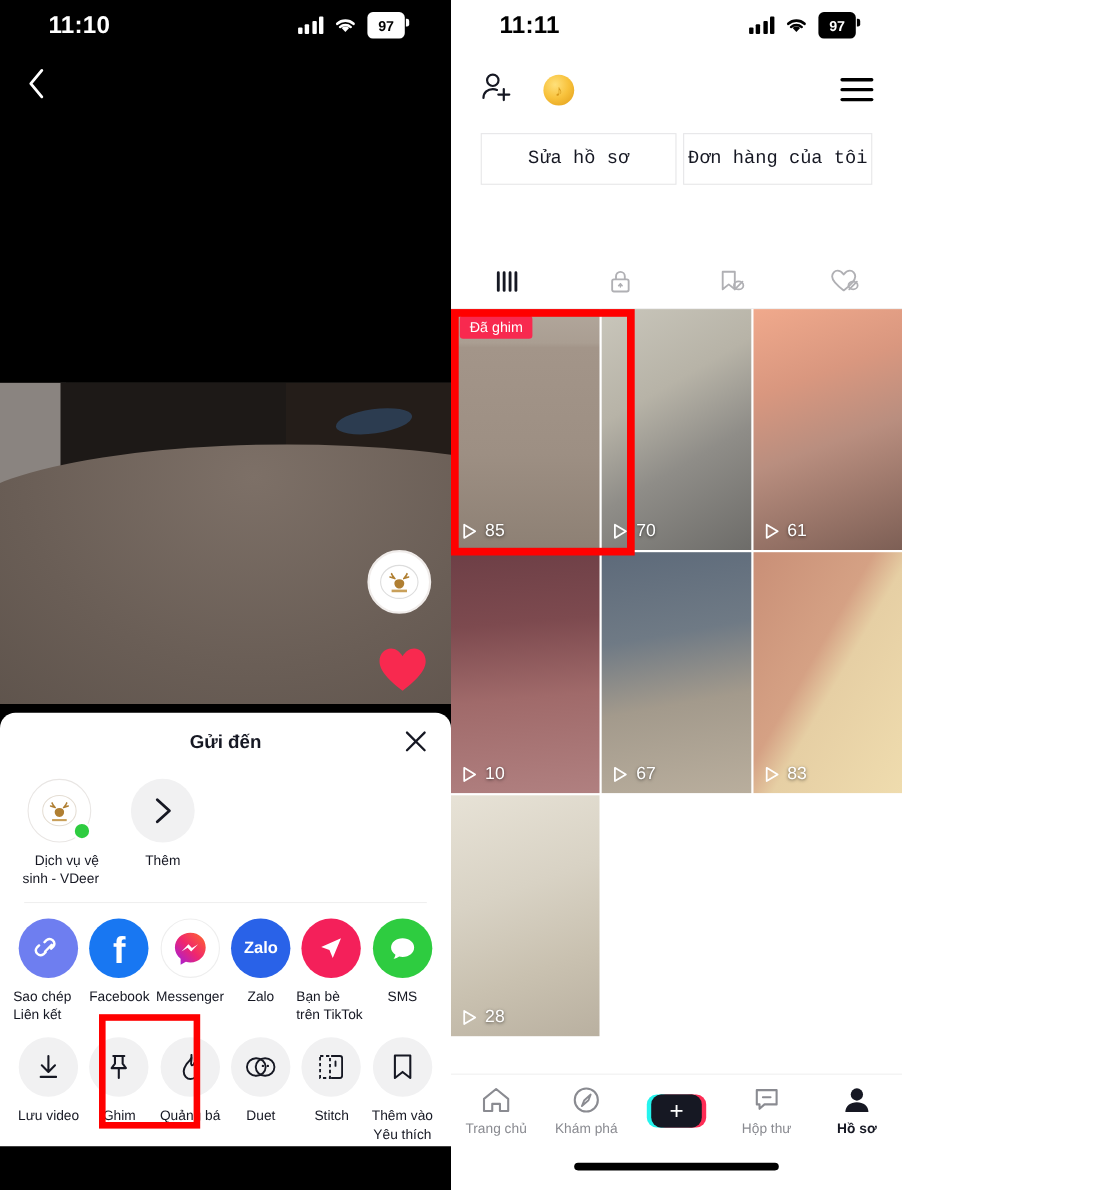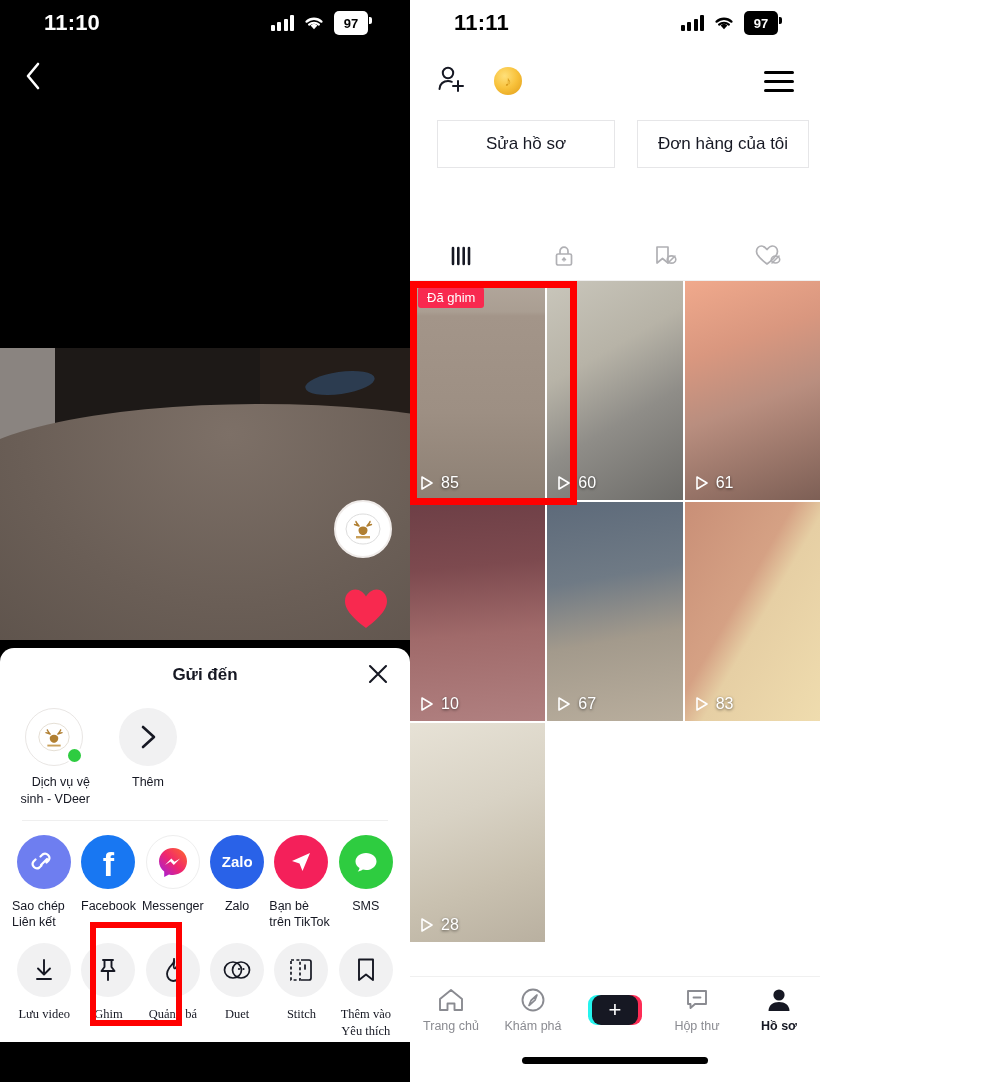--- a/index.html
+++ b/index.html
@@ -129,21 +129,21 @@
   .app { flex: 1; display: flex; flex-direction: column; align-items: center; }
   .app-ic {
     width: 54px; height: 54px; border-radius: 50%;
     display: flex; align-items: center; justify-content: center;
     color: #fff; font-weight: 700;
   }
   .app-lbl {
     margin-top: 9px; font-size: 12.5px; color: #161823;
     line-height: 1.33;
   }
-  .actions-row { display: flex; padding: 12px 12px 0; position: relative; font-family: Liberation Serif, serif; }
+  .actions-row { display: flex; padding: 12px 12px 0; position: relative; }
   .act { flex: 1; display: flex; flex-direction: column; align-items: center; }
   .act-ic {
     width: 54px; height: 54px; border-radius: 50%; background: #f1f1f2;
     display: flex; align-items: center; justify-content: center;
   }
   .act-lbl {
     margin-top: 9px; font-size: 12.5px; color: #161823;
     text-align: center; line-height: 1.33;
   }
   .hl-ghim {
@@ -166,22 +166,21 @@
     display: flex; align-items: center; justify-content: center;
     font-size: 14px; color: #d89b1c;
   }
   .hamburger { margin-left: auto; display: flex; flex-direction: column; gap: 6px; }
   .hamburger span { display: block; width: 30px; height: 3px; background: #000; border-radius: 2px; }
 
   .prof-btns { display: flex; justify-content: center; gap: 6px; margin-top: 22px; }
   .pbtn {
     border: 1px solid #e6e6e8; background: #fff; color: #161823;
     font-size: 17px; padding: 13px 0; text-align: center;
-    font-family: Liberation Sans, sans-serif;
-    margin-left: 16px;
+    font-family: Liberation Mono, monospace;
   }
   .pbtn.b1 { width: 178px; }
   .pbtn.b2 { width: 172px; }
 
   .prof-tabs {
     display: flex; margin-top: 66px; border-bottom: 1px solid #f0f0f0;
   }
   .ptab { flex: 1; display: flex; align-items: center; justify-content: center; padding: 10px 0 12px; }
 
   .grid { display: grid; grid-template-columns: repeat(3, 1fr); gap: 2px; }
@@ -512,21 +511,21 @@
               </svg>
             <b style="font-weight:500">85</b>
           </span>
         </div>
 
         <div class="cell" style="background:linear-gradient(150deg,#c9c6bb 0%,#b7b3a7 35%,#8f8d88 62%,#6d6c69 100%)">
           <span class="cell-views">
             <svg width="14" height="16" viewBox="0 0 14 16">
                 <path d="M2 2 L12 8 L2 14 Z" fill="none" stroke="#fff" stroke-width="1.6" stroke-linejoin="round"></path>
               </svg>
-            <b style="font-weight:500">60</b>
+            <b style="font-weight:500">70</b>
           </span>
         </div>
 
         <div class="cell" style="background:linear-gradient(160deg,#f0a98c 0%,#d9977f 30%,#b98e7f 55%,#7d5f55 100%)">
           <span class="cell-views">
             <svg width="14" height="16" viewBox="0 0 14 16">
                 <path d="M2 2 L12 8 L2 14 Z" fill="none" stroke="#fff" stroke-width="1.6" stroke-linejoin="round"></path>
               </svg>
             <b style="font-weight:500">61</b>
           </span>

